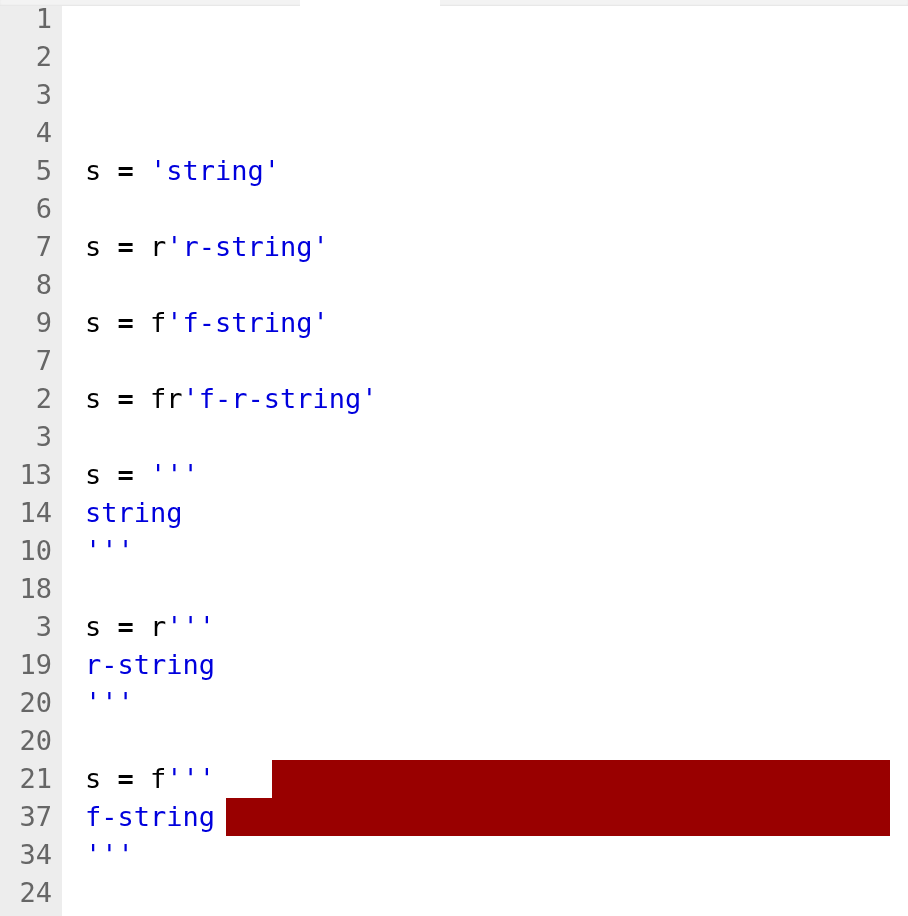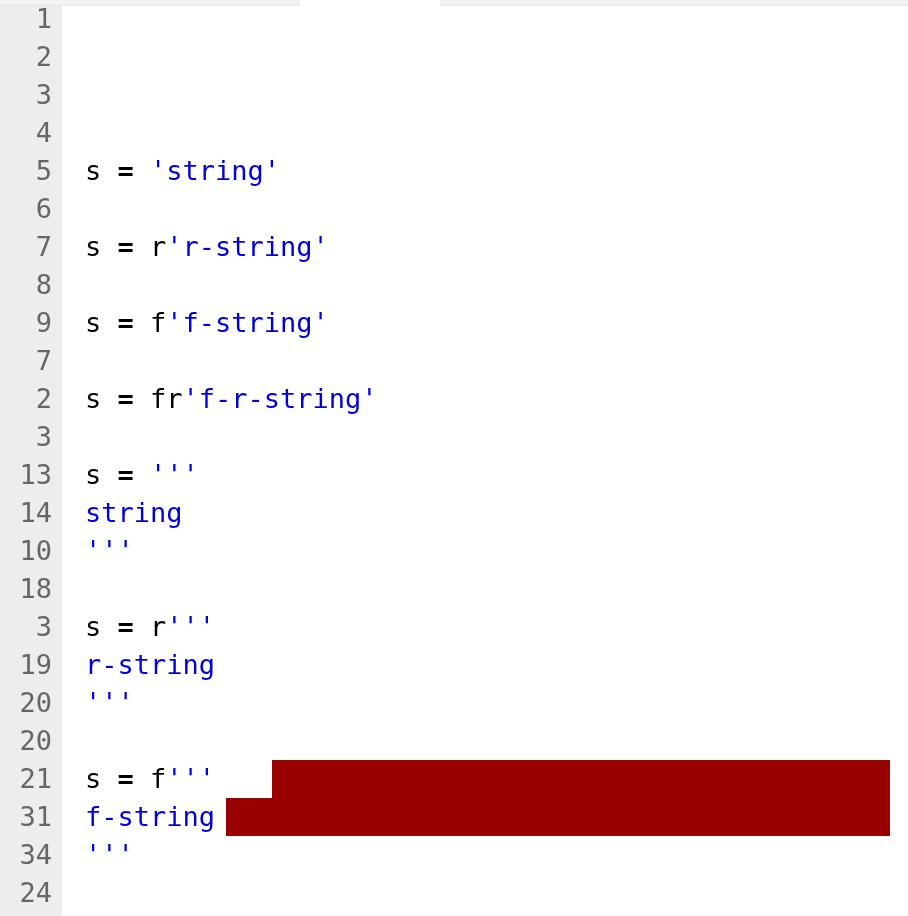--- a/index.html
+++ b/index.html
@@ -104,21 +104,21 @@
       <span class="ln">3</span>
       <span class="ln">13</span>
       <span class="ln">14</span>
       <span class="ln">10</span>
       <span class="ln">18</span>
       <span class="ln">3</span>
       <span class="ln">19</span>
       <span class="ln">20</span>
       <span class="ln">20</span>
       <span class="ln">21</span>
-      <span class="ln">31</span>
+      <span class="ln">37</span>
       <span class="ln">34</span>
       <span class="ln">24</span>
     </div>
   <div class="code" id="code">
     <div class="err-bg" id="errbg1" style="top: 760px; left: 210px; height: 38px; width: 618px;"></div>
     <div class="err-bg" id="errbg2" style="top: 798px; left: 164px; height: 38px; width: 664px;"></div>
   <span class="line"><span class="tok-var">s </span><span class="tok-op">=</span><span class="tok-var"> </span><span class="tok-str">'string'</span></span><span class="line"></span><span class="line"><span class="tok-var">s </span><span class="tok-op">=</span><span class="tok-prefix"> r</span><span class="tok-str">'r-string'</span></span><span class="line"></span><span class="line"><span class="tok-var">s </span><span class="tok-op">=</span><span class="tok-prefix"> f</span><span class="tok-str">'f-string'</span></span><span class="line"></span><span class="line"><span class="tok-var">s </span><span class="tok-op">=</span><span class="tok-prefix"> fr</span><span class="tok-str">'f-r-string'</span></span><span class="line"></span><span class="line"><span class="tok-var">s </span><span class="tok-op">=</span><span class="tok-var"> </span><span class="tok-str">'''</span></span><span class="line"><span class="tok-str">string</span></span><span class="line"><span class="tok-str">'''</span></span><span class="line"></span><span class="line"><span class="tok-var">s </span><span class="tok-op">=</span><span class="tok-prefix"> r</span><span class="tok-str">'''</span></span><span class="line"><span class="tok-str">r-string</span></span><span class="line"><span class="tok-str">'''</span></span><span class="line"></span><span class="line"><span class="tok-var">s </span><span class="tok-op">=</span><span class="tok-prefix"> f</span><span class="tok-str">'''</span></span><span class="line"><span class="tok-str">f-string</span></span><span class="line"><span class="tok-str">'''</span></span><span class="line"></span><span class="line"><span class="tok-var">s </span><span class="tok-op">=</span><span class="tok-prefix"> fr</span><span class="tok-str">'''</span></span></div>
 </div>
 
 </body></html>

